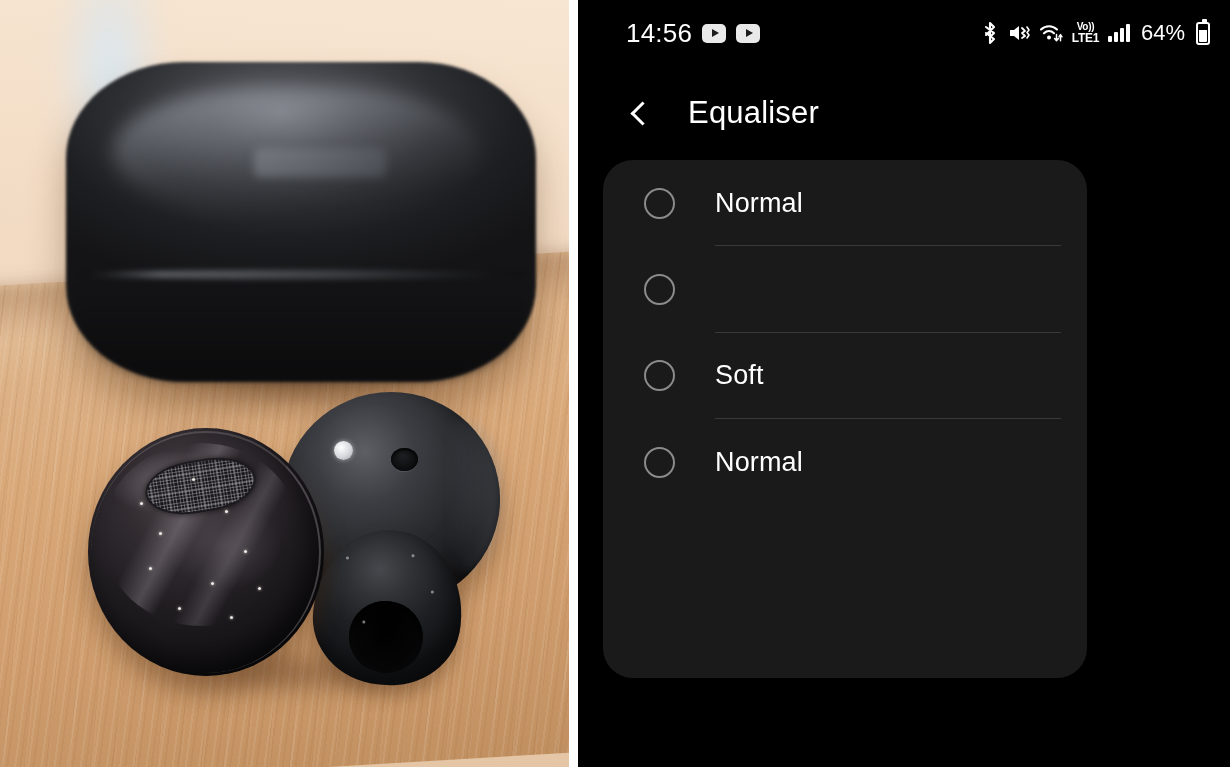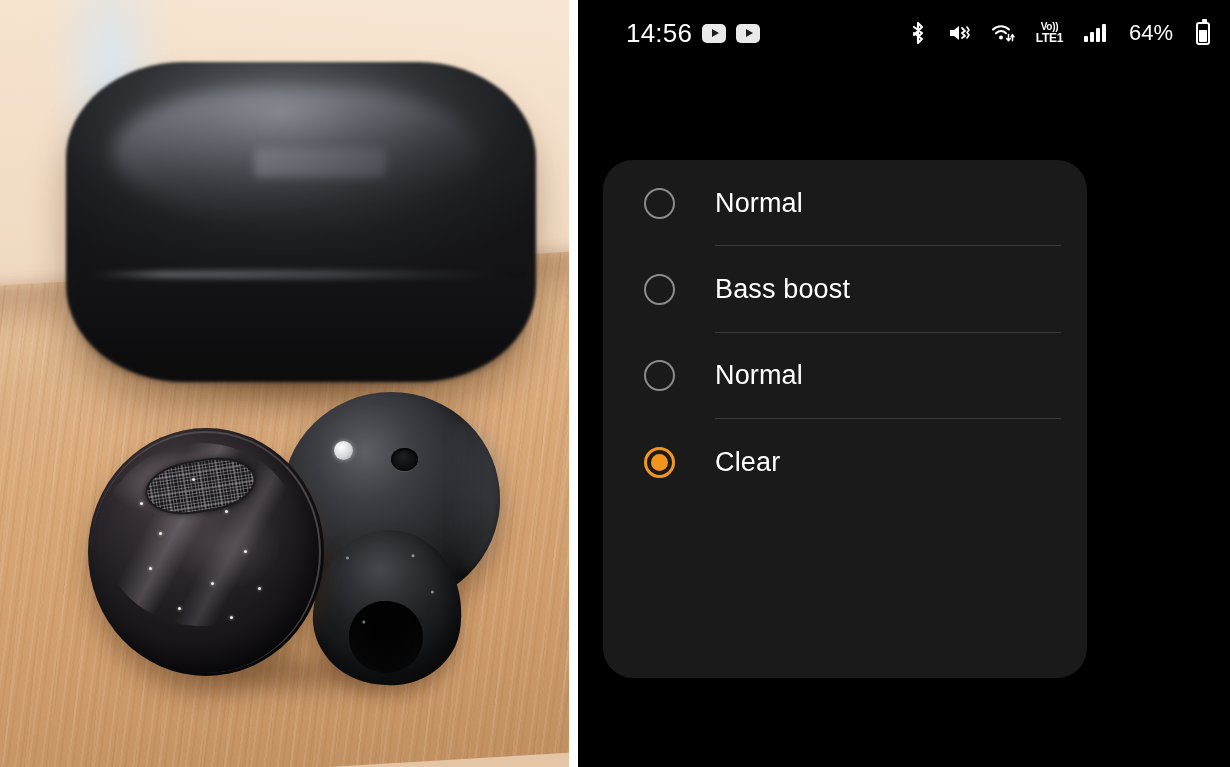--- a/index.html
+++ b/index.html
@@ -225,21 +225,21 @@
     display: flex; align-items: center; justify-content: center;
   }
   .play-chip i {
     display: block; width: 0; height: 0;
     border-left: 7px solid #1b1b1b;
     border-top: 4.5px solid transparent;
     border-bottom: 4.5px solid transparent;
     margin-left: 2px;
   }
   .sb-right {
-    margin-left: auto; display: flex; align-items: center; gap: 21px;
+    margin-left: auto; display: flex; align-items: center; gap: 9px;
   }
   .sb-ico { display: block; }
   .volte-stack {
     display: flex; flex-direction: column; align-items: center;
     line-height: 1; color: #fff;
   }
   .volte-top { font-size: 10px; letter-spacing: -0.3px; font-weight: 700; }
   .volte-bot { font-size: 12px; letter-spacing: -0.3px; font-weight: 700; }
   .bars { display: flex; align-items: flex-end; gap: 2.5px; height: 18px; }
   .bars span { width: 3.6px; background: #fff; border-radius: 1px; }
@@ -422,55 +422,60 @@
             <span></span>
             <span></span>
         </div>
         <div class="sb-batt-pct">64%</div>
         <div class="batt">
             <div class="batt-fill"></div>
           </div>
       </div>
     </div>
 
+    <div class="appbar">
+      <div class="back-btn">
+        <span class="chev"></span>
+      </div>
+      <div class="appbar-title">Equaliser</div>
+    </div>
 
     <div class="card">
       <div class="opt-list">
 
         <div class="opt-row">
           <div class="radio-wrap">
             <div class="radio"></div>
           </div>
           <div class="opt-label">Normal</div>
           <div class="divider"></div>
         </div>
 
         <div class="opt-row">
           <div class="radio-wrap">
             <div class="radio"></div>
           </div>
-          <div class="opt-label">Bass boost</div>
           <div class="divider"></div>
         </div>
-
 
         <div class="opt-row">
           <div class="radio-wrap">
             <div class="radio"></div>
           </div>
+          <div class="opt-label">Soft</div>
+          <div class="divider"></div>
+        </div>
+
+        <div class="opt-row">
+          <div class="radio-wrap">
+            <div class="radio"></div>
+          </div>
           <div class="opt-label">Normal</div>
           <div class="divider"></div>
         </div>
 
-        <div class="opt-row">
-          <div class="radio-wrap">
-            <div class="radio sel"></div>
-          </div>
-          <div class="opt-label">Clear</div>
-          <div class="divider"></div>
-        </div>
 
 
       </div>
     </div>
 
   </div>
 </div>
 
 </body></html>

